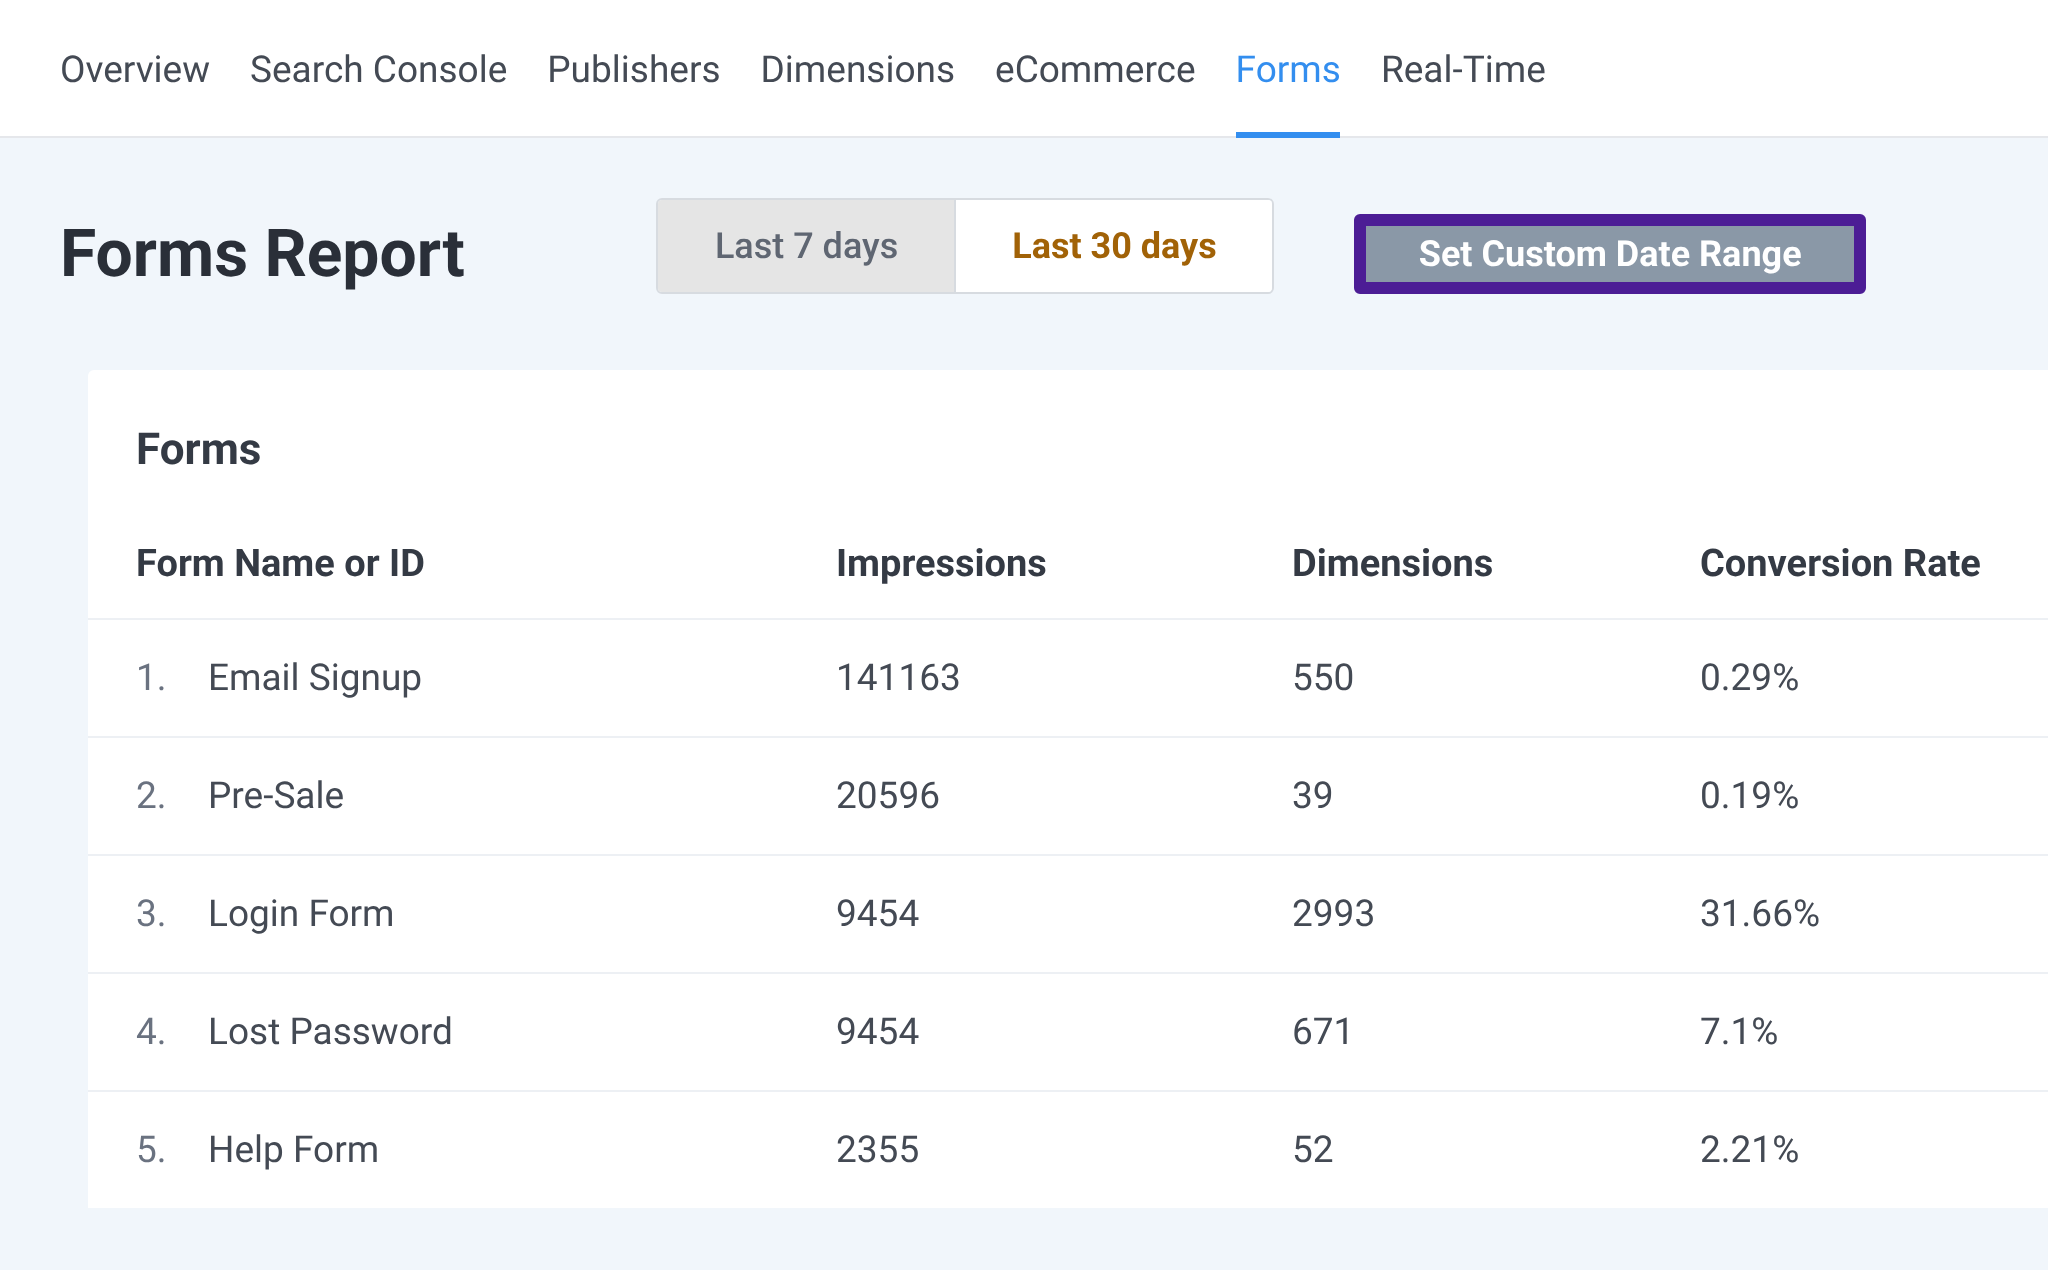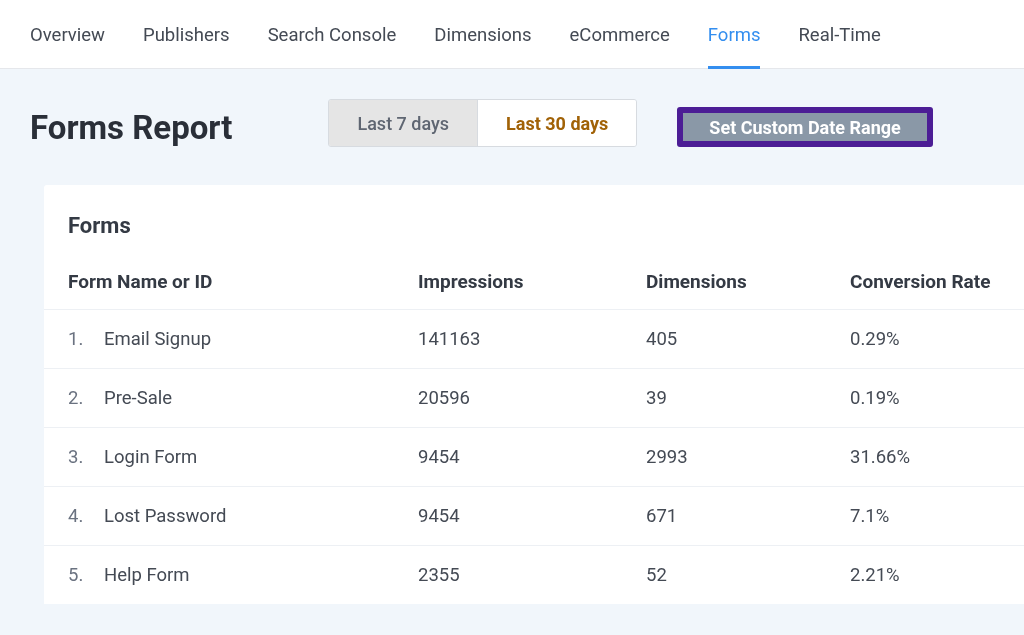--- a/index.html
+++ b/index.html
@@ -5,21 +5,21 @@
     * { margin: 0; padding: 0; box-sizing: border-box; }
     body {
       font-family: -apple-system, BlinkMacSystemFont, "Segoe UI", Roboto, Helvetica, Arial, sans-serif;
       background: #ffffff;
       width: 1024px;
       height: 635px;
       overflow: hidden;
     }
     .tabs {
       display: flex;
-      gap: 38px;
+      gap: 20px;
       padding: 24px 30px 0 30px;
       border-bottom: 1px solid #e5e7eb;
       background: #ffffff;
     }
     .tab {
       padding-bottom: 22px;
       font-size: 18.5px;
       color: #444a54;
       cursor: pointer;
       position: relative;
@@ -140,22 +140,22 @@
       width: 36px;
       color: #6a7280;
     }
     .row-name { color: #444a54; }
   </style>
 </head>
 <body>
 
 <div class="tabs">
   <div class="tab">Overview</div>
+  <div class="tab">Search Console</div>
   <div class="tab">Publishers</div>
-  <div class="tab">Search Console</div>
   <div class="tab">Dimensions</div>
   <div class="tab">eCommerce</div>
   <div class="tab active">Forms</div>
   <div class="tab">Real-Time</div>
 </div>
 
 <div class="content">
   <div class="header-row">
     <div class="page-title">Forms Report</div>
     <div class="range-group">
@@ -174,21 +174,21 @@
         <div class="th col-conv">Dimensions</div>
         <div class="th col-rate">Conversion Rate</div>
       </div>
 
       <div class="trow">
         <div class="name-cell col-name">
           <span class="row-num">1.</span>
           <span class="row-name">Email Signup</span>
         </div>
         <div class="col-imp">141163</div>
-        <div class="col-conv">405</div>
+        <div class="col-conv">550</div>
         <div class="col-rate">0.29%</div>
       </div>
 
       <div class="trow">
         <div class="name-cell col-name">
           <span class="row-num">2.</span>
           <span class="row-name">Pre-Sale</span>
         </div>
         <div class="col-imp">20596</div>
         <div class="col-conv">39</div>

